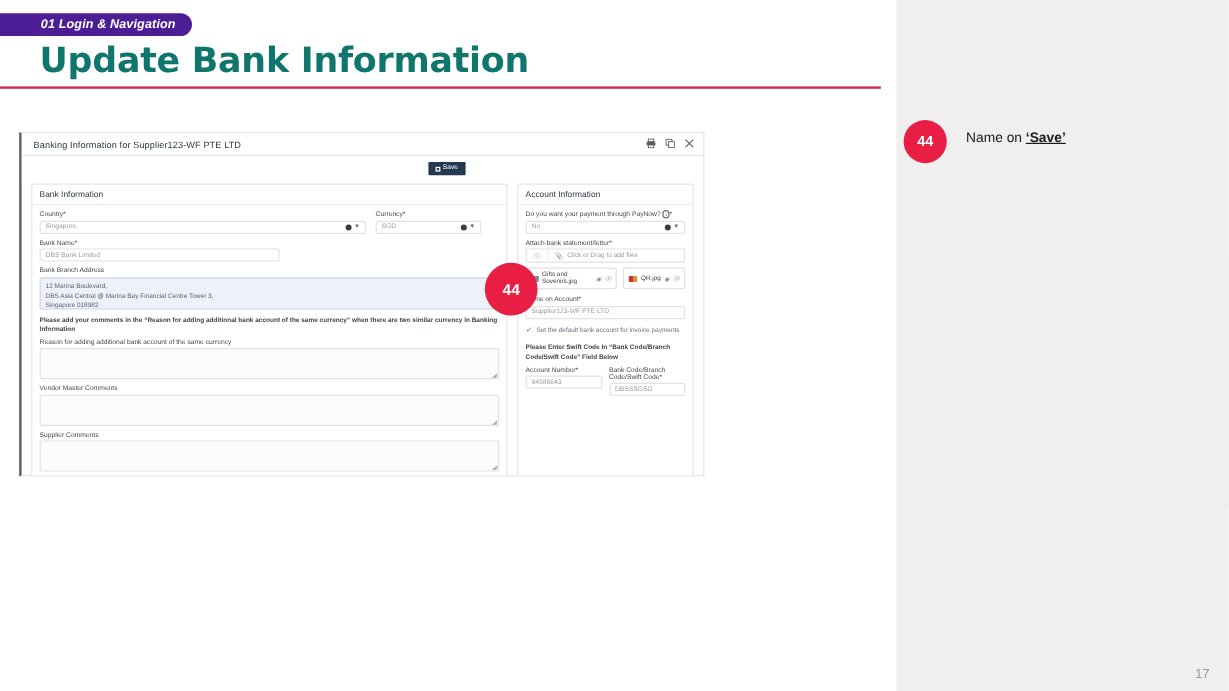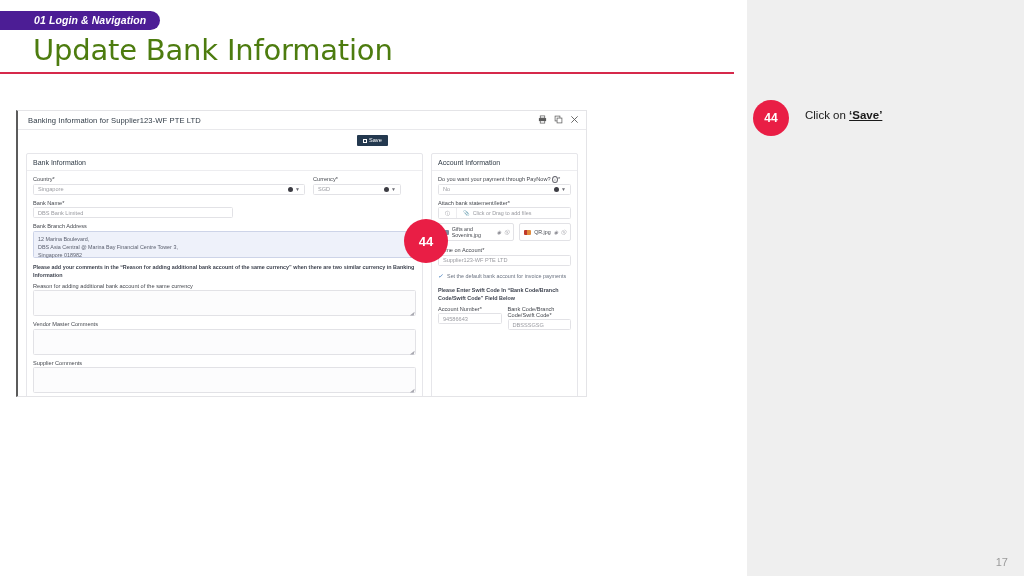--- a/index.html
+++ b/index.html
@@ -22,21 +22,21 @@
     position: absolute; left: 0px; top: 11px;
     height: 19px; padding: 0 14px 0 34px;
     background: #4c1d95; color: #ffffff;
     border-radius: 0 10px 10px 0;
     font-size: 10.5px; font-weight: bold; font-style: italic;
     line-height: 19px; letter-spacing: .1px;
     white-space: nowrap;
   }
   .slide-title {
     position: absolute; left: 33px; top: 33px;
-    font-size: 29px; font-weight: normal; color: #4d7c0f;
+    font-size: 29px; font-weight: bold; color: #0f766e;
     letter-spacing: -.2px;
     font-family: "DejaVu Sans", sans-serif;
   }
   .title-rule {
     position: absolute; left: 0px; top: 72px; width: 734px; height: 2px;
     background: #d6294b;
   }
 
   
   .callout-badge {
@@ -196,21 +196,21 @@
 
 <div id="slide">
 
   <div class="gutter"></div>
 
   <div class="section-tag">01 Login &amp; Navigation</div>
   <div class="slide-title">Update Bank Information</div>
   <div class="title-rule"></div>
 
   <div class="callout-badge">44</div>
-  <div class="callout-text"><span>Click on </span><b>‘Save’</b></div>
+  <div class="callout-text"><span>Name on </span><b>‘Save’</b></div>
 
   <div class="page-num">17</div>
 
   <div class="shot">
 
     <div class="shot-titlebar">
       <div class="shot-title">Banking Information for Supplier123-WF PTE LTD</div>
       <div class="win-icons">
         <span>
           <svg viewBox="0 0 10 10" width="9" height="9">

